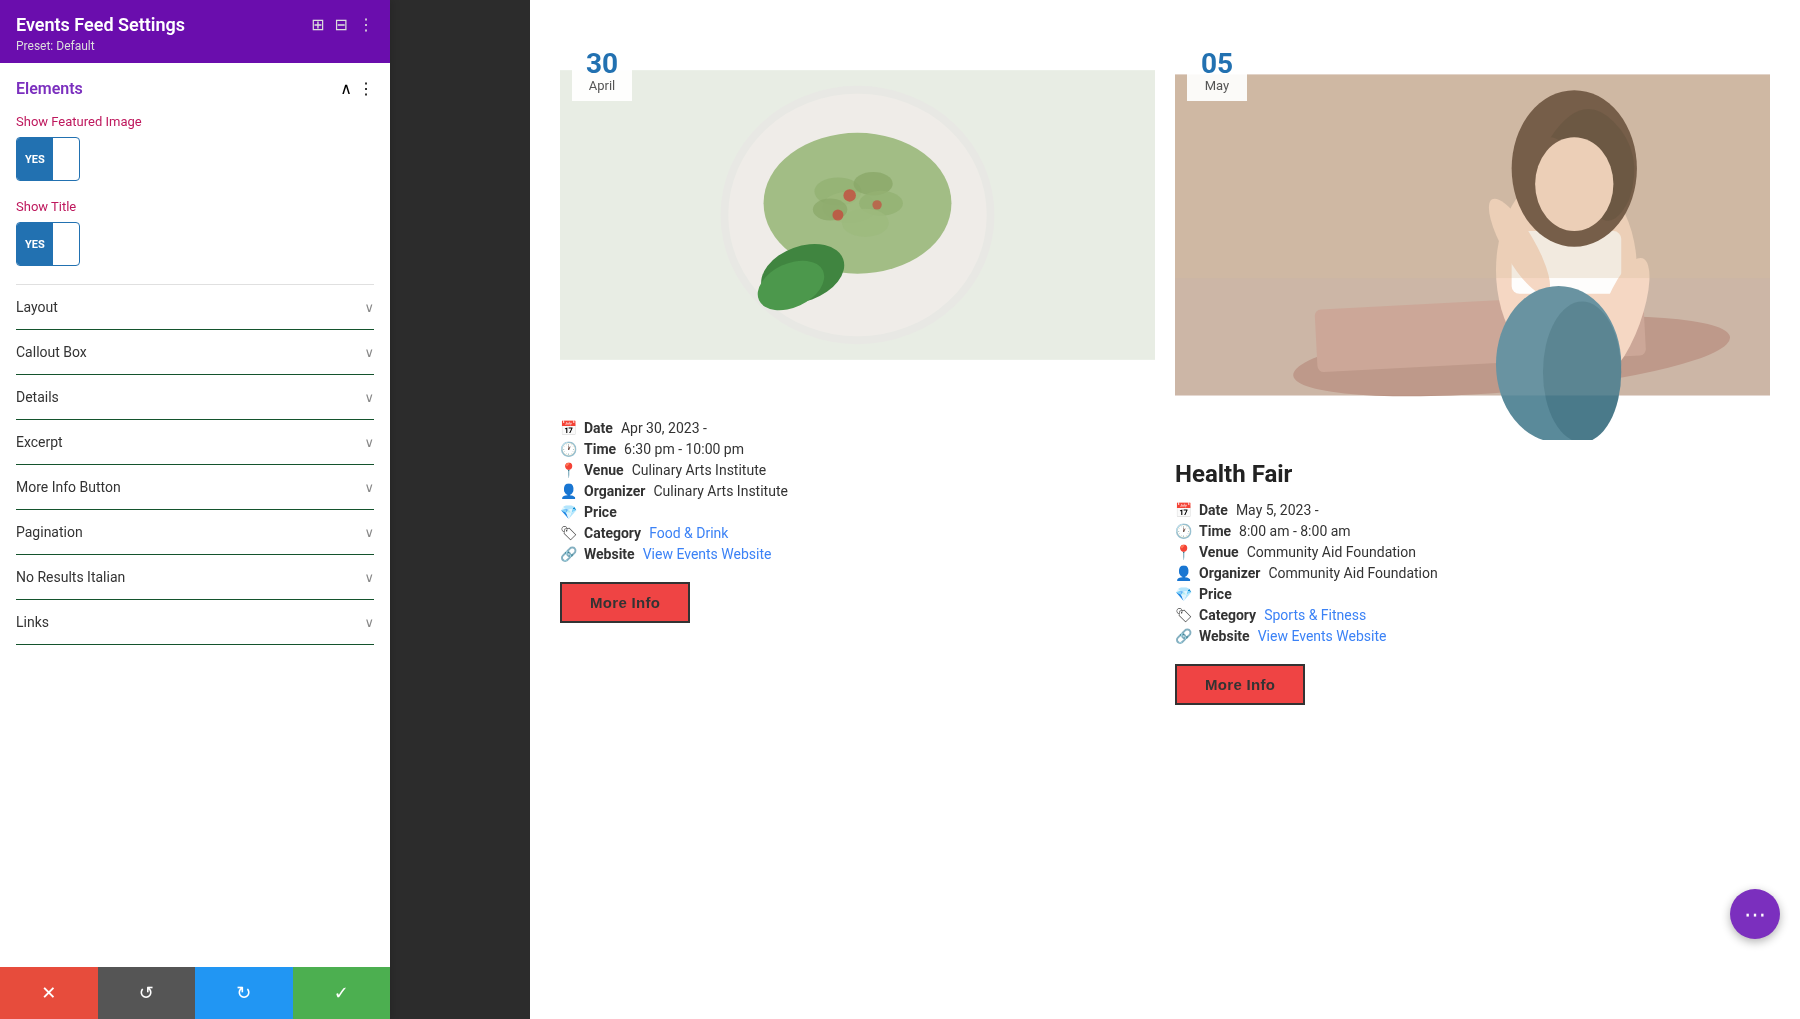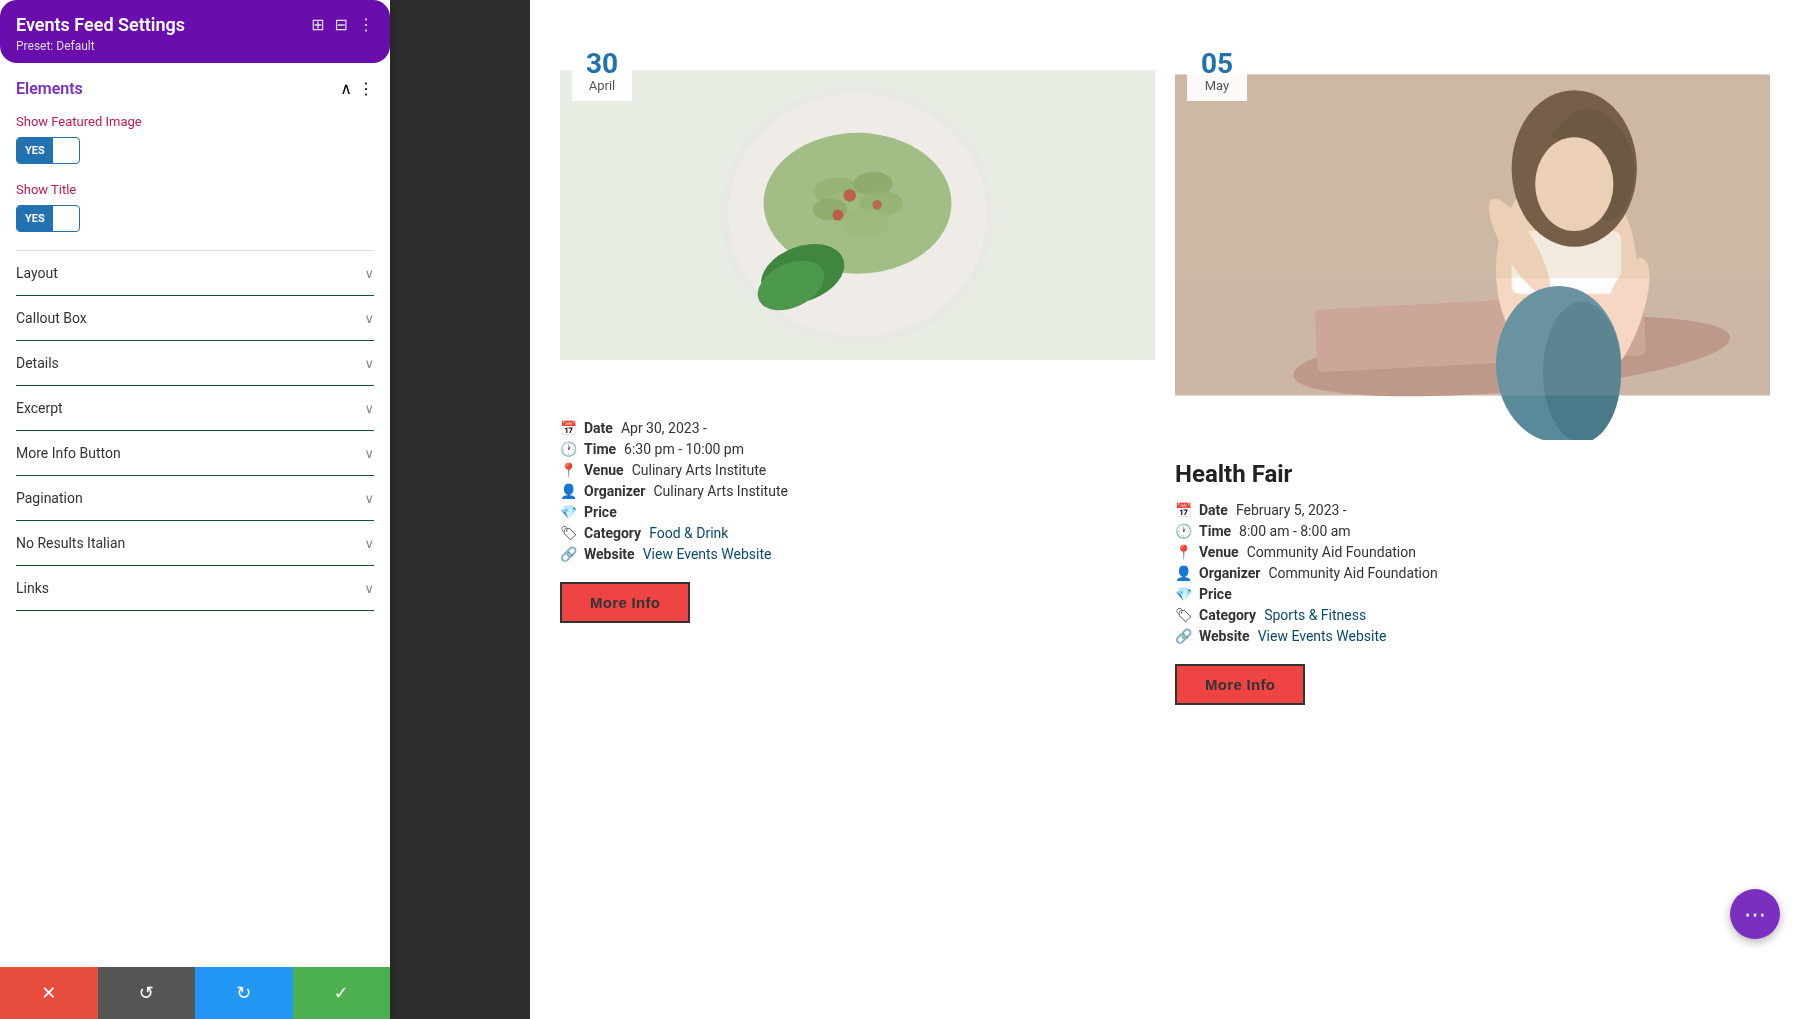--- a/index.html
+++ b/index.html
@@ -15,21 +15,20 @@
       height: 100%;
       position: relative;
       z-index: 10;
       box-shadow: 2px 0 8px rgba(0,0,0,0.15);
     }
 
     .sidebar-header {
       background: #6a0dad;
       padding: 14px 16px 10px;
       color: #fff;
-      border-radius: 17px;
     }
 
     .sidebar-header-top {
       display: flex;
       align-items: center;
       justify-content: space-between;
       margin-bottom: 4px;
     }
 
     .sidebar-title {
@@ -111,21 +110,21 @@
 
     .field-group {
       margin-bottom: 18px;
     }
 
     .toggle-switch {
       display: flex;
       align-items: center;
       gap: 0;
       width: 64px;
-      height: 27px;
+      height: 44px;
       border-radius: 4px;
       overflow: hidden;
       border: 1px solid #2271b1;
     }
 
     .toggle-yes {
       background: #2271b1;
       color: #fff;
       font-size: 11px;
       font-weight: 700;
@@ -285,21 +284,21 @@
     .detail-label {
       font-weight: 700;
       margin-right: 2px;
     }
 
     .detail-value {
       color: #333;
     }
 
     .detail-link {
-      color: #0c4a6e;
+      color: #3b82f6;
       text-decoration: none;
     }
 
     .more-info-btn {
       display: inline-block;
       padding: 10px 28px;
       border: 2px solid #333;
       background: #ef4444;
       color: #333;
       font-size: 15px;
@@ -551,21 +550,21 @@
 
           <rect x="0" y="0" width="760" height="410" fill="rgba(245,235,225,0.1)"></rect>
         </svg>
       </div>
       <div class="event-body">
         <h2 class="event-title">Health Fair</h2>
         <ul class="event-details">
           <li class="event-detail-item">
             <span class="detail-icon">📅</span>
             <span class="detail-label">Date</span>
-            <span class="detail-value">February 5, 2023 -</span>
+            <span class="detail-value">May 5, 2023 -</span>
           </li>
           <li class="event-detail-item">
             <span class="detail-icon">🕐</span>
             <span class="detail-label">Time</span>
             <span class="detail-value">8:00 am - 8:00 am</span>
           </li>
           <li class="event-detail-item">
             <span class="detail-icon">📍</span>
             <span class="detail-label">Venue</span>
             <span class="detail-value">Community Aid Foundation</span>

